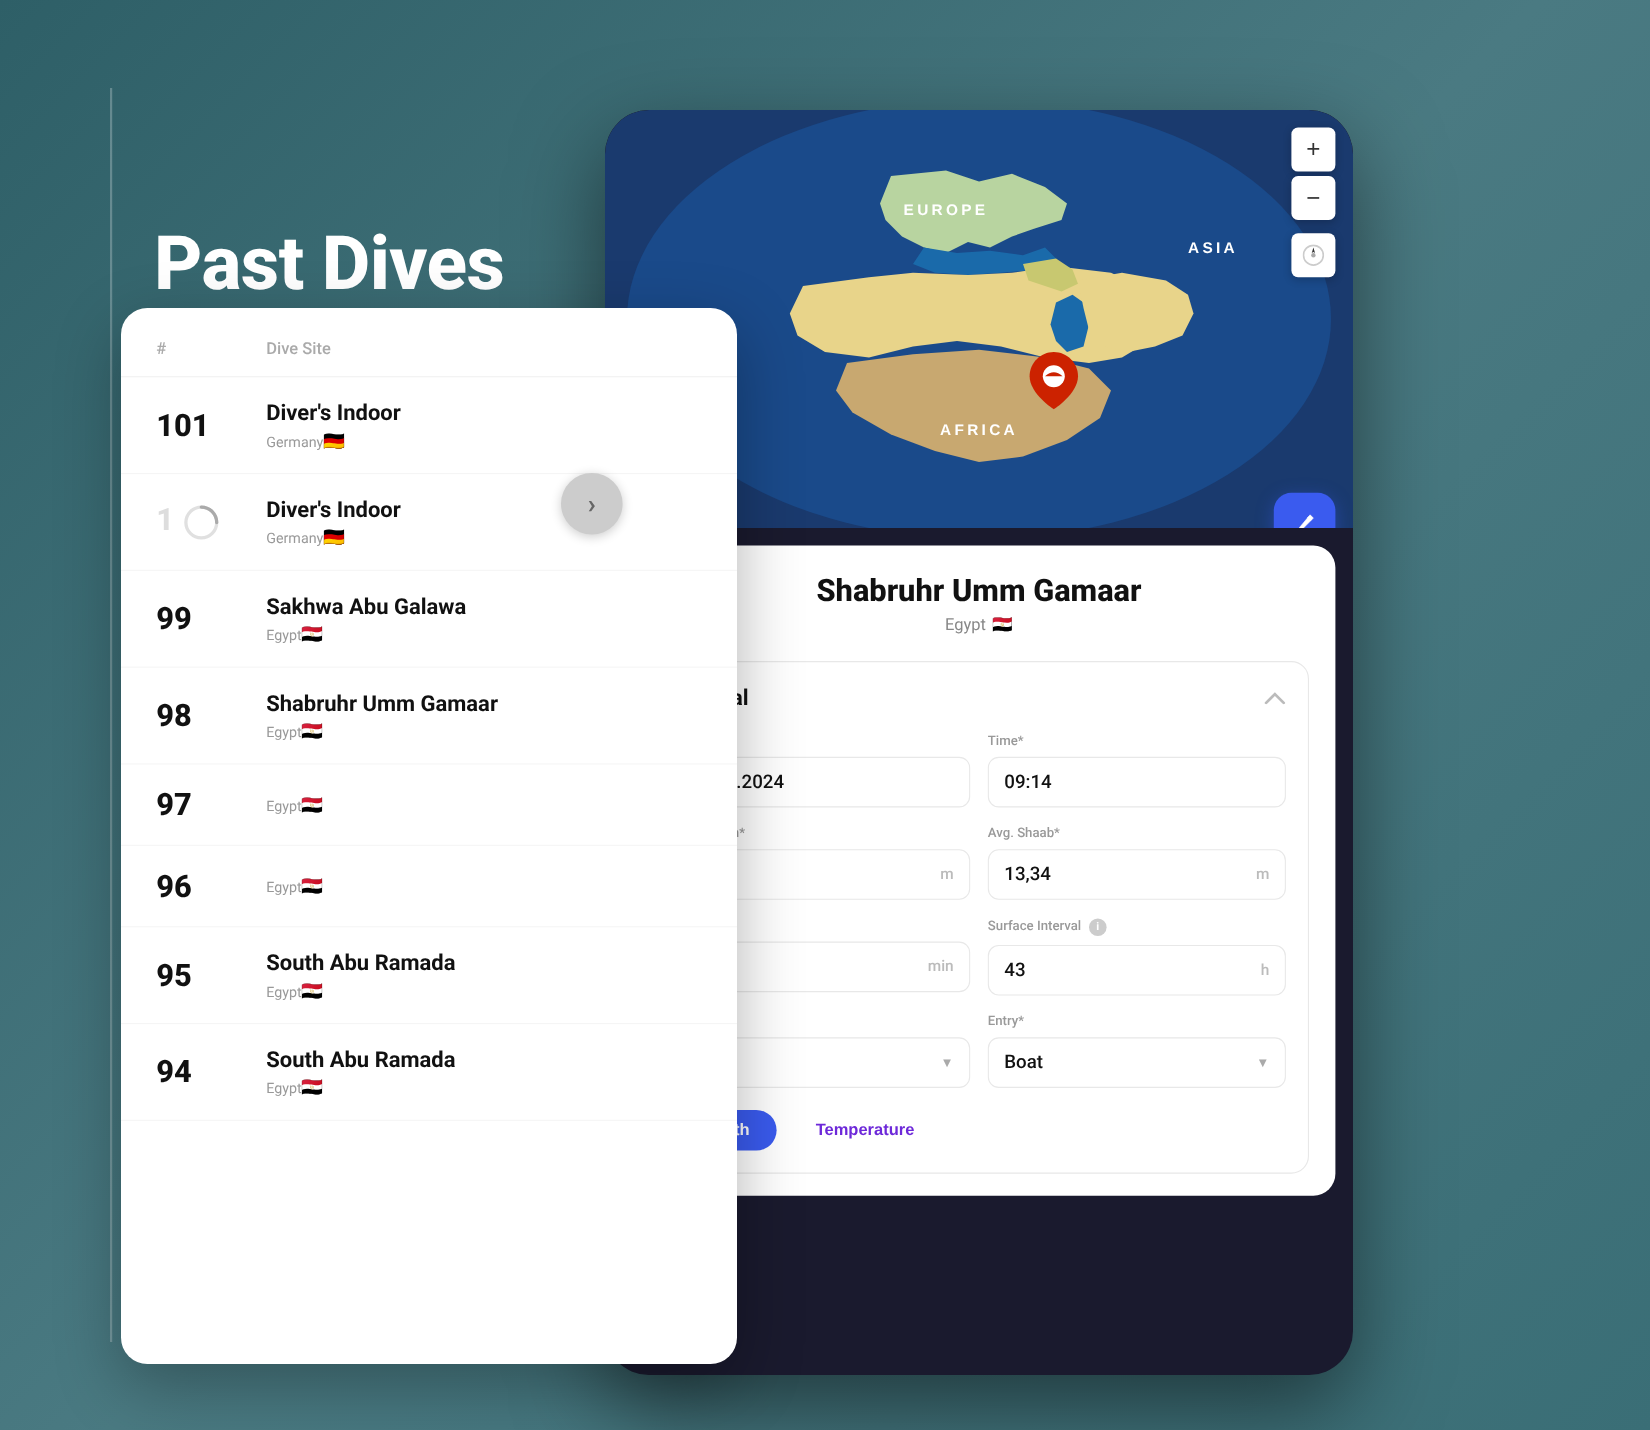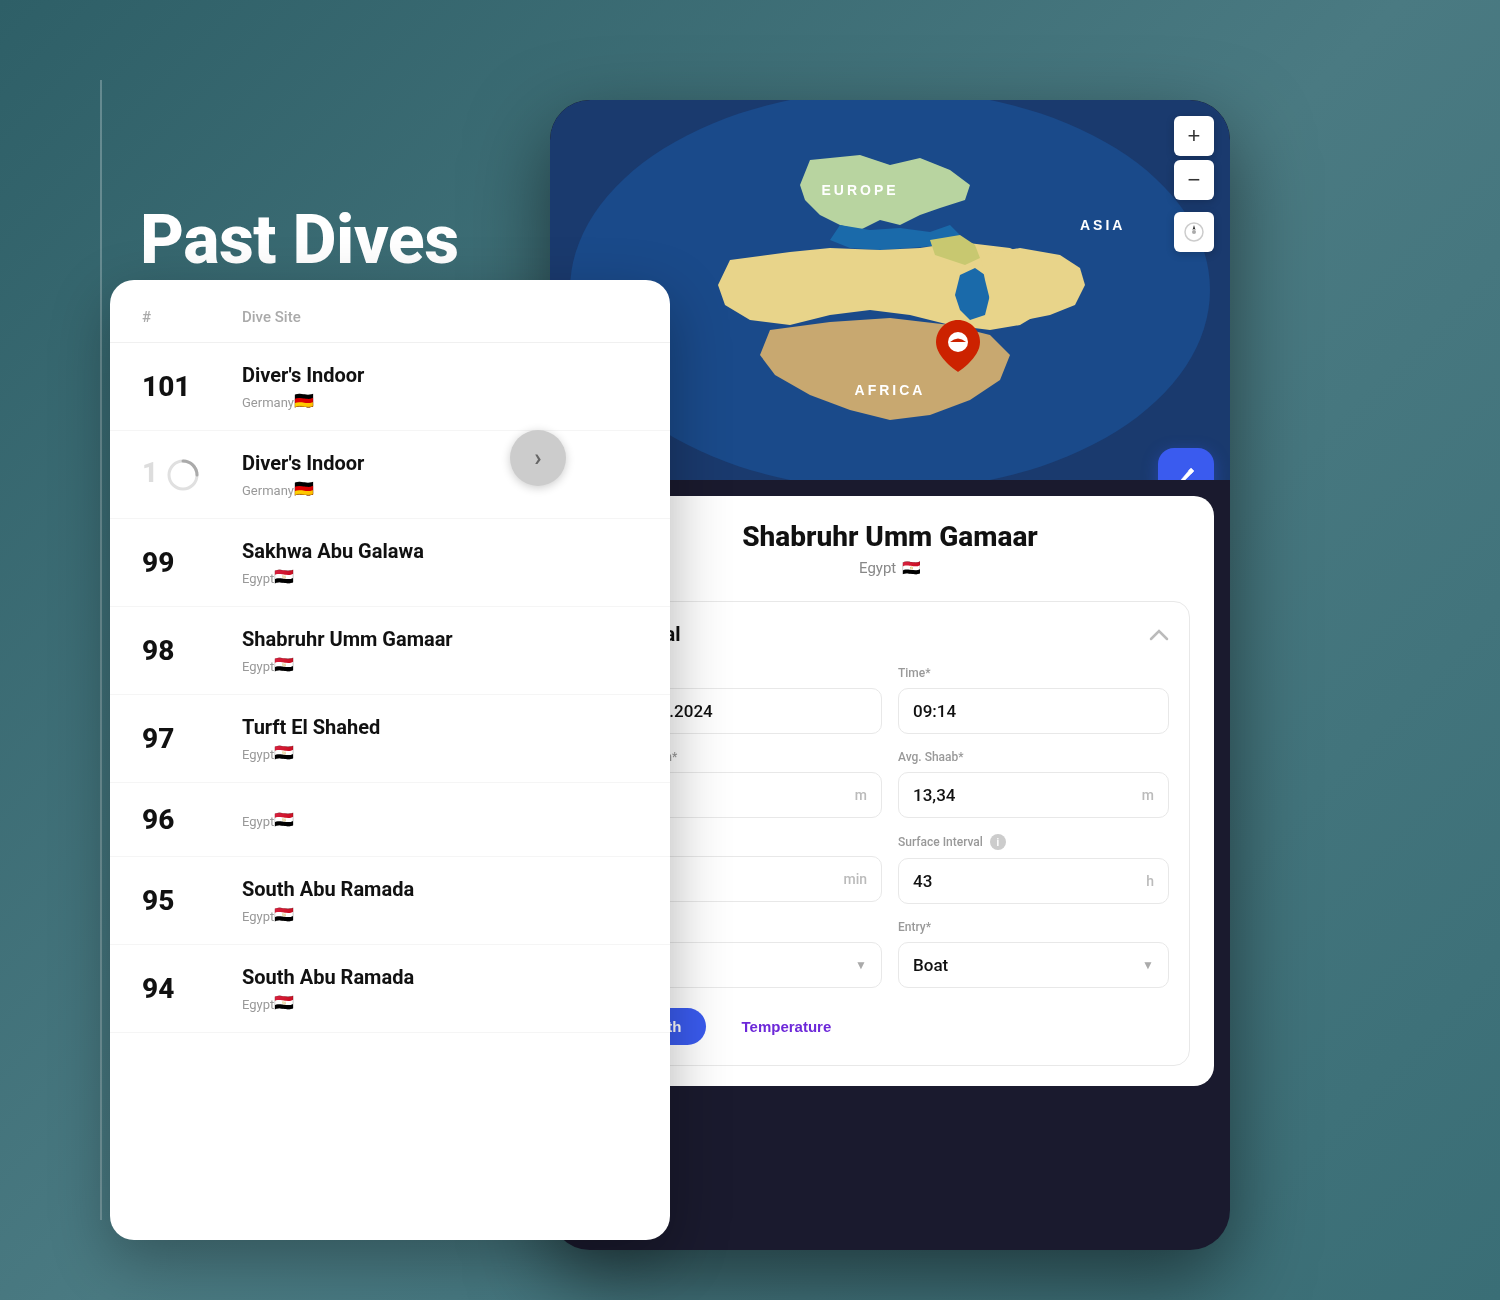--- a/index.html
+++ b/index.html
@@ -467,21 +467,20 @@
         <div class="site-name">Shabruhr Umm Gamaar</div>
         <div class="site-country">
           <span>Egypt</span>
           <span class="flag">🇪🇬</span>
         </div>
       </div>
     </div>
       <div class="dive-item">
       <div class="dive-num">97</div>
       <div class="dive-site-info">
-        <div class="site-name">Turft El Shahed</div>
         <div class="site-country">
           <span>Egypt</span>
           <span class="flag">🇪🇬</span>
         </div>
       </div>
     </div>
       <div class="dive-item">
       <div class="dive-num">96</div>
       <div class="dive-site-info">
         <div class="site-country">

